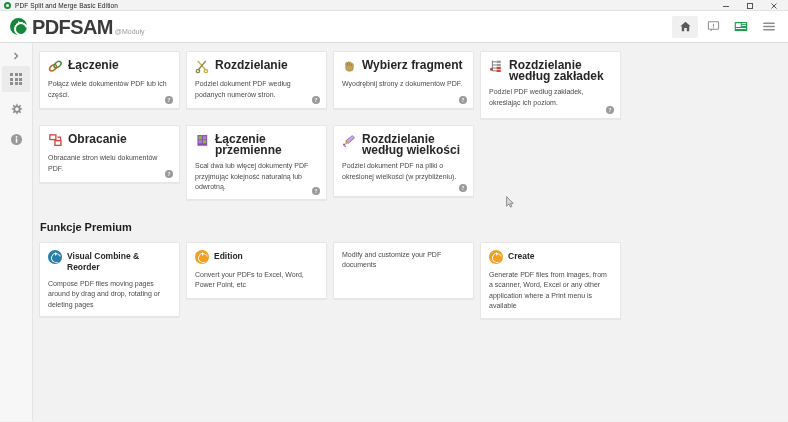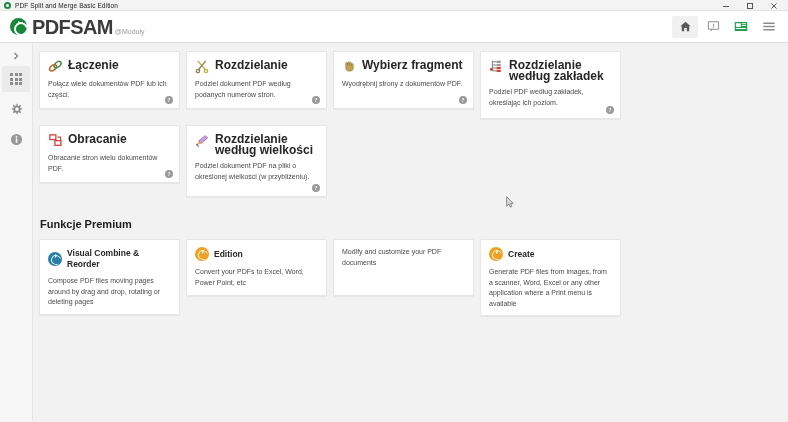--- a/index.html
+++ b/index.html
@@ -202,21 +202,21 @@
 
   .section-title {
     font-size: 11px;
     font-weight: bold;
     color: #1d1d1d;
     margin: 21px 0 9px 1px;
   }
 
   .card.premium { min-height: 50px; }
   .card.premium .card-title { font-size: 8.5px; }
-  .card.premium .card-head { margin-bottom: 6px; align-items: center; }
+  .card.premium .card-head { margin-bottom: 6px; }
   .card.premium .card-icon { width: 14px; height: 14px; flex: 0 0 14px; }
 
   .pm-icon {
     width: 14px; height: 14px; border-radius: 50%;
     position: relative;
     display:block;
   }
   .pm-icon::before{
     content:""; position:absolute; left:3px; top:3px;
     width:8px;height:8px;border-radius:50%;
@@ -417,20 +417,36 @@
               <path d="M10 4.4 L13.4 4.4 L13.4 7" fill="none" stroke="#d0463c" stroke-width="1.3"></path>
               <path d="M12.3 6.3 L13.4 7.6 L14.5 6.3" fill="#d0463c"></path>
             </svg>
           </span>
           <span class="card-title">Obracanie</span>
         </div>
         <div class="card-desc">Obracanie stron wielu dokumentów PDF.</div>
         <div class="card-help">?</div>
       </div>
 
+      <div class="card basic" style="min-height:72px">
+        <div class="card-head">
+          <span class="card-icon">
+            <svg width="15" height="15" viewBox="0 0 16 16">
+              <rect x="2.6" y="2.2" width="10.4" height="11.4" fill="#8c4fa8"></rect>
+              <rect x="3.8" y="3.4" width="3.5" height="3.4" fill="#7fbf4b"></rect>
+              <rect x="8.4" y="3.4" width="3.5" height="3.4" fill="#b07fd0"></rect>
+              <rect x="3.8" y="7.6" width="3.5" height="3.4" fill="#b07fd0"></rect>
+              <rect x="8.4" y="7.6" width="3.5" height="3.4" fill="#7fbf4b"></rect>
+            </svg>
+          </span>
+          <span class="card-title">Łączenie przemienne</span>
+        </div>
+        <div class="card-desc">Scal dwa lub więcej dokumenty PDF przyjmując kolejność naturalną lub odwrotną.</div>
+        <div class="card-help">?</div>
+      </div>
 
       <div class="card basic" style="min-height:72px">
         <div class="card-head">
           <span class="card-icon">
             <svg width="15" height="15" viewBox="0 0 16 16">
               <path d="M4 8.4 L11 2.8 L13.4 5.2 L6.6 11 Z" fill="#c9a8dd" stroke="#8c4fa8" stroke-width="0.8"></path>
               <path d="M4 8.4 L6.6 11 L3.2 12.4 Z" fill="#f0a022"></path>
               <circle cx="2.2" cy="12.4" r="1.1" fill="#8c4fa8"></circle>
               <circle cx="3.4" cy="14" r="0.8" fill="#8c4fa8"></circle>
             </svg>

